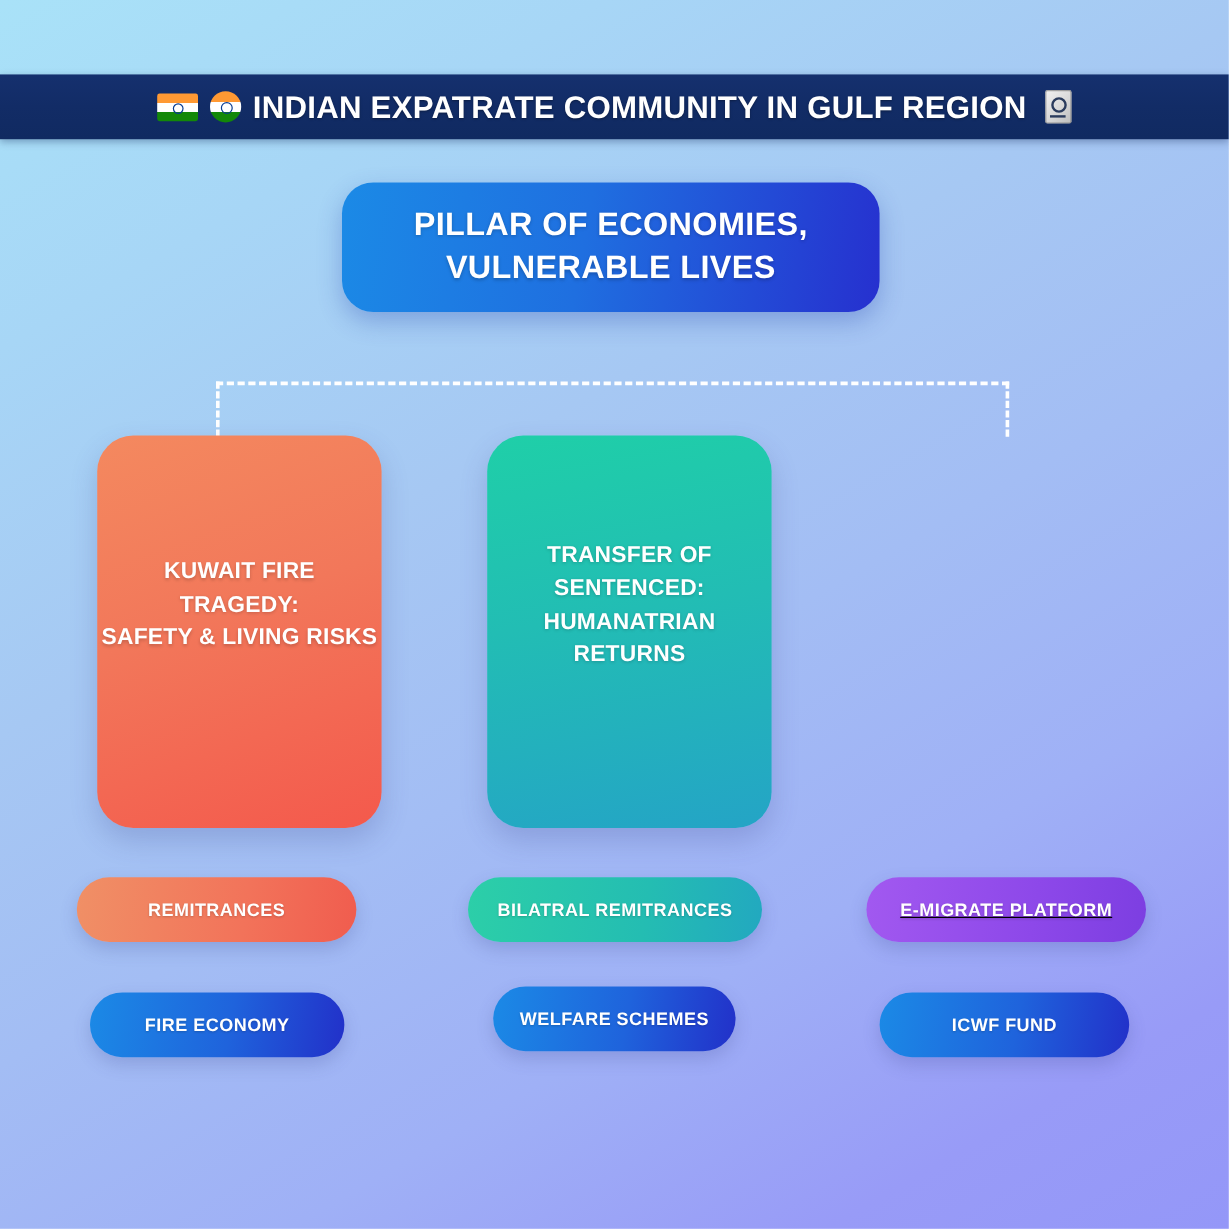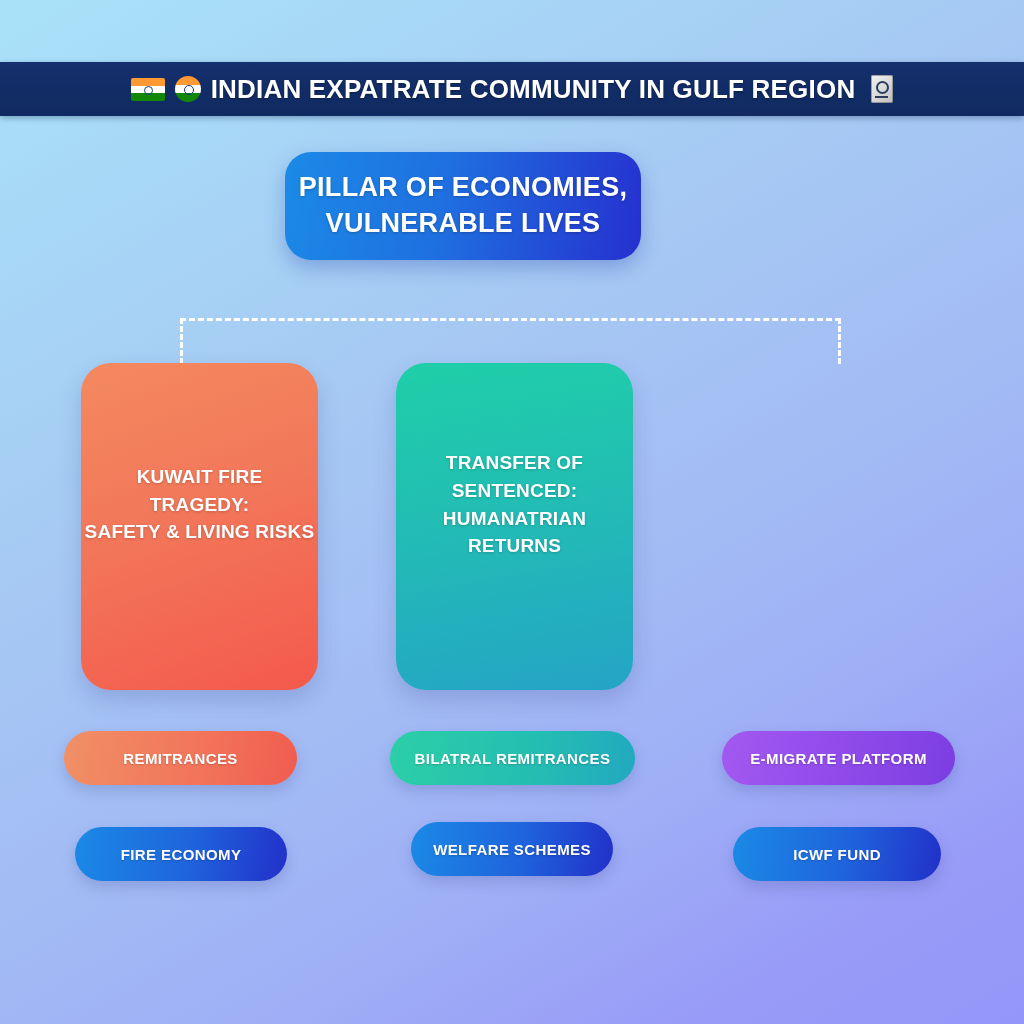--- a/index.html
+++ b/index.html
@@ -115,21 +115,21 @@
     left: 4px; bottom: 5px;
     width: 13px; height: 2px;
     background: #2b3c5e;
   }
 
   
   #title-badge {
     position: absolute;
     left: 285px;
     top: 152px;
-    width: 356px;
+    width: 448px;
     height: 108px;
     border-radius: 26px;
     background: linear-gradient(100deg, #1b8ae6 0%, #1f6fe0 45%, #2630cf 100%);
     display: flex;
     align-items: center;
     justify-content: center;
     box-shadow: 0 8px 20px rgba(30,60,170,0.30);
   }
   #title-badge-text {
     color: #ffffff;
@@ -169,21 +169,21 @@
     position: absolute;
     width: 237px;
     height: 327px;
     border-radius: 30px;
     display: flex;
     align-items: center;
     justify-content: center;
     box-shadow: 0 10px 22px rgba(60,70,140,0.22);
   }
   .card-1 { left: 64px;  background: linear-gradient(160deg, #f4895f 0%, #f2775a 45%, #f4594c 100%); margin-left: 17px; }
-  .card-2 { left: 396px; background: linear-gradient(170deg, #1fcfa8 0%, #22bdb4 45%, #24a4c6 100%); }
+  .card-2 { left: 406px; background: linear-gradient(170deg, #1fcfa8 0%, #22bdb4 45%, #24a4c6 100%); }
   .card-3 { left: 721px; background: linear-gradient(170deg, #9a4cee 0%, #8a44e8 50%, #7a3ce0 100%); }
 
   .card-text {
     color: #ffffff;
     font-size: 19px;
     font-weight: bold;
     line-height: 1.45;
     text-align: center;
     letter-spacing: 0.2px;
     white-space: pre-line;
@@ -216,20 +216,21 @@
     left: 64px; top: 731px; width: 233px;
     background: linear-gradient(100deg, #f09066 0%, #f2735a 60%, #f05c4e 100%);
   }
   #pill-bilateral {
     left: 390px; top: 731px; width: 245px;
     background: linear-gradient(100deg, #2ccfa8 0%, #24bdb2 60%, #22a8c0 100%);
   }
   #pill-emigrate {
     left: 722px; top: 731px; width: 233px;
     background: linear-gradient(100deg, #a259f0 0%, #8d48e9 60%, #7c3ee1 100%);
+    text-decoration: underline;
   }
 
   
   #pill-host-economy {
     left: 75px; top: 827px; width: 212px;
     background: linear-gradient(100deg, #1b8ae6 0%, #1f63dc 55%, #2230c9 100%);
   }
   #pill-welfare {
     left: 411px; top: 822px; width: 202px;
     background: linear-gradient(100deg, #1b8ae6 0%, #1f63dc 55%, #2230c9 100%);

